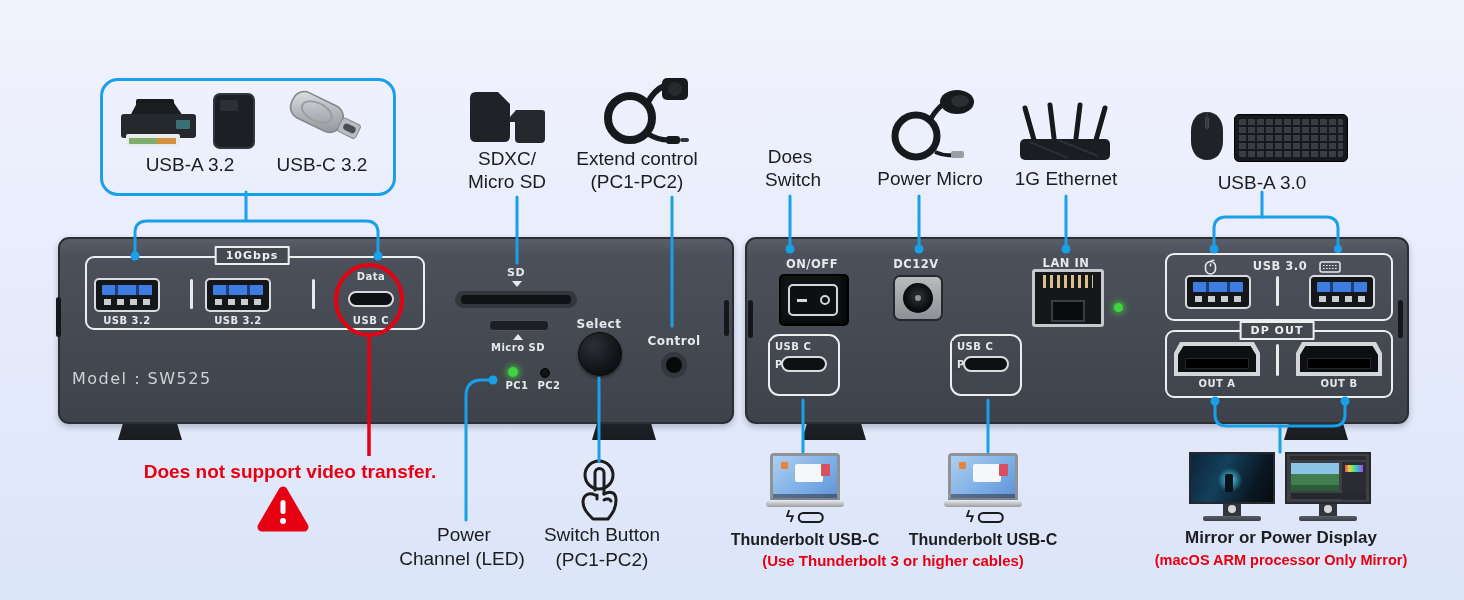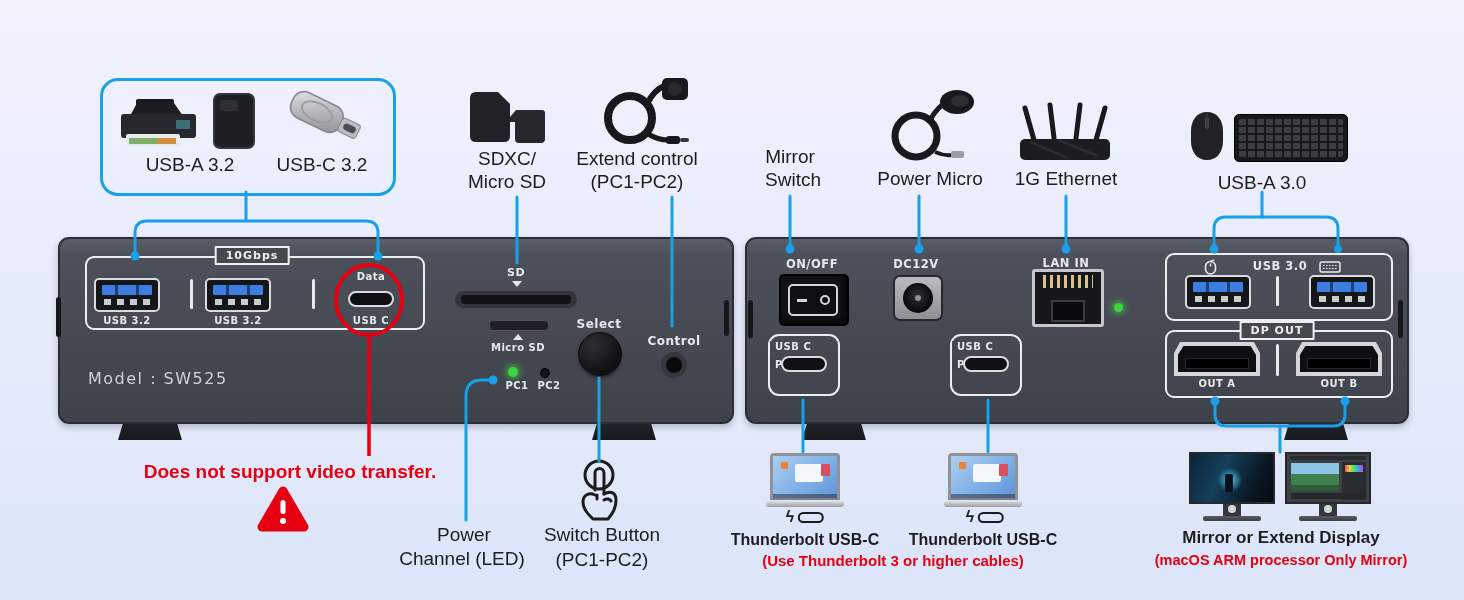--- a/index.html
+++ b/index.html
@@ -127,21 +127,21 @@
     <path d="M57 28 Q64 14 74 10" fill="none" stroke="#17191d" stroke-width="6"></path>
     <rect x="72" y="2" width="26" height="22" rx="5" fill="#17191d"></rect>
     <circle cx="85" cy="13" r="7" fill="#26292e"></circle>
     <path d="M58 58 Q68 64 78 64" fill="none" stroke="#17191d" stroke-width="5"></path>
     <rect x="76" y="60" width="14" height="8" rx="3" fill="#17191d"></rect>
     <rect x="90" y="62" width="9" height="4" rx="2" fill="#32353a"></rect>
   </svg>
   <div class="cl" style="left:637px;top:147px;">Extend control</div>
   <div class="cl" style="left:637px;top:170px;">(PC1-PC2)</div>
 
-  <div class="cl" style="left:790px;top:145px;">Mirror</div>
+  <div class="cl" style="left:790px;top:145px;">Does</div>
   <div class="cl" style="left:793px;top:168px;">Switch</div>
 
   <svg class="abs" style="left:880px;top:88px;" width="100" height="76" viewBox="0 0 100 76">
     <circle cx="36" cy="48" r="21" fill="none" stroke="#17191d" stroke-width="7"></circle>
     <path d="M50 32 Q58 18 68 13" fill="none" stroke="#17191d" stroke-width="5"></path>
     <ellipse cx="77" cy="14" rx="17" ry="12" fill="#17191d"></ellipse>
     <ellipse cx="80" cy="13" rx="9" ry="6" fill="#2b2e33"></ellipse>
     <path d="M55 64 Q64 68 72 67" fill="none" stroke="#17191d" stroke-width="4"></path>
     <rect x="71" y="63" width="13" height="7" rx="2" fill="#9a9da1"></rect>
   </svg>
@@ -180,21 +180,21 @@
     <div class="divider" style="left:103px;top:21px;height:30px;"></div>
     <div class="usba" style="left:118px;top:20px;"></div>
     <div class="dl" style="left:151px;top:57px;">USB 3.2</div>
     <div class="divider" style="left:225px;top:21px;height:30px;"></div>
     <div class="dl" style="left:284px;top:13px;">Data</div>
     <div class="usbc-oval" style="left:261px;top:33px;"></div>
     <div class="dl" style="left:284px;top:57px;">USB C</div>
   </div>
   <div class="badge" style="left:252px;top:246px;">10Gbps</div>
 
-  <div class="abs" style="left:88px;top:369px;color:#cfd2d6;font-size:16px;letter-spacing:1.5px;font-family:'DejaVu Sans',sans-serif;">Model : SW525</div>
+  <div class="abs" style="left:72px;top:369px;color:#cfd2d6;font-size:16px;letter-spacing:1.5px;font-family:'DejaVu Sans',sans-serif;">Model : SW525</div>
 
   <div class="dl" style="left:516px;top:266px;font-size:11px;">SD</div>
   <div class="abs" style="left:512px;top:281px;width:0;height:0;border-left:5px solid transparent;border-right:5px solid transparent;border-top:6px solid #e6e8ea;"></div>
   <div class="abs" style="left:455px;top:291px;width:122px;height:17px;background:#33363c;border-radius:9px;">
     <div class="abs" style="left:6px;top:4px;right:6px;bottom:4px;background:#101216;border-radius:4px;"></div>
   </div>
   <div class="abs" style="left:489px;top:320px;width:58px;height:9px;background:#1d1f24;border:1px solid #4e5158;border-radius:4px;"></div>
   <div class="abs" style="left:513px;top:334px;width:0;height:0;border-left:5px solid transparent;border-right:5px solid transparent;border-bottom:6px solid #e6e8ea;"></div>
   <div class="dl" style="left:518px;top:342px;">Micro SD</div>
 
@@ -340,21 +340,21 @@
       <div class="abs" style="left:3px;top:2px;right:3px;height:4px;background:#2a2c31;"></div>
       <div class="abs" style="left:4px;top:9px;width:48px;height:28px;background:linear-gradient(180deg,#8cc4e8 0 38%,#41804e 38% 78%,#2c5c38 78% 100%);"></div>
       <div class="abs" style="right:3px;top:8px;width:24px;height:38px;background:#2a2c31;"></div>
       <div class="abs" style="right:6px;top:11px;width:18px;height:7px;background:linear-gradient(90deg,#e84a4a,#e8d24a,#4ae86e,#4a9de8,#b44ae8);"></div>
       <div class="abs" style="left:4px;bottom:3px;right:3px;height:6px;background:#26282d;"></div>
     </div>
     <div class="stand"></div>
     <div class="hole"></div>
     <div class="base"></div>
   </div>
-  <div class="cl bold" style="left:1281px;top:526px;font-size:17px;">Mirror or Extend Display</div>
+  <div class="cl bold" style="left:1281px;top:526px;font-size:17px;">Mirror or Power Display</div>
   <div class="cl red" style="left:1281px;top:549px;font-size:14.5px;">(macOS ARM processor Only Mirror)</div>
 
   <svg class="abs" style="left:0;top:0;pointer-events:none;" width="1464" height="600" viewBox="0 0 1464 600">
     <g stroke="#18a0e8" stroke-width="3" fill="none" stroke-linecap="round">
       <path d="M246 192 V220"></path>
       <path d="M135 256 V233 Q135 221 147 221 H366 Q378 221 378 233 V256"></path>
       <path d="M517 197 V263"></path>
       <path d="M672 197 V326"></path>
       <path d="M492 380 H482 Q466 380 466 396 V520"></path>
       <path d="M599 378 V461"></path>

